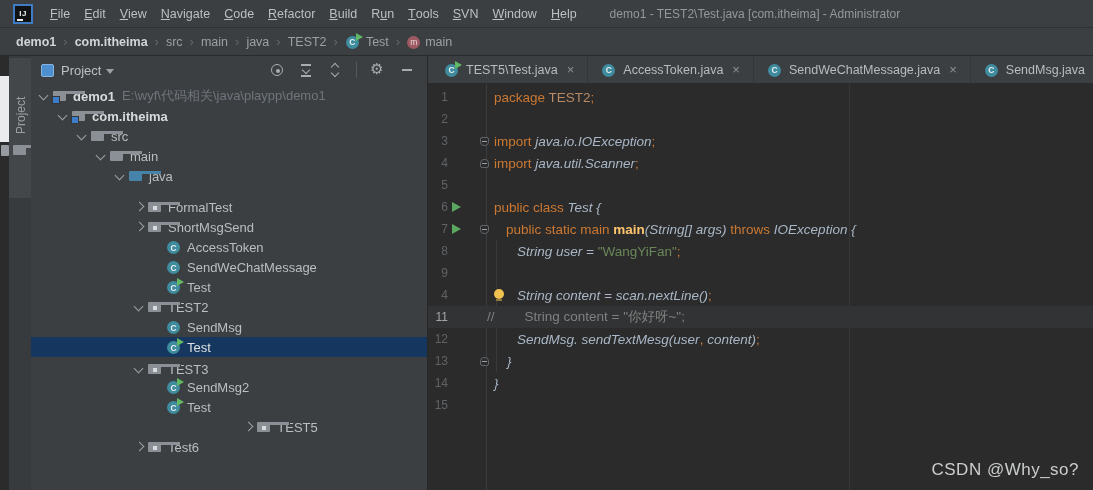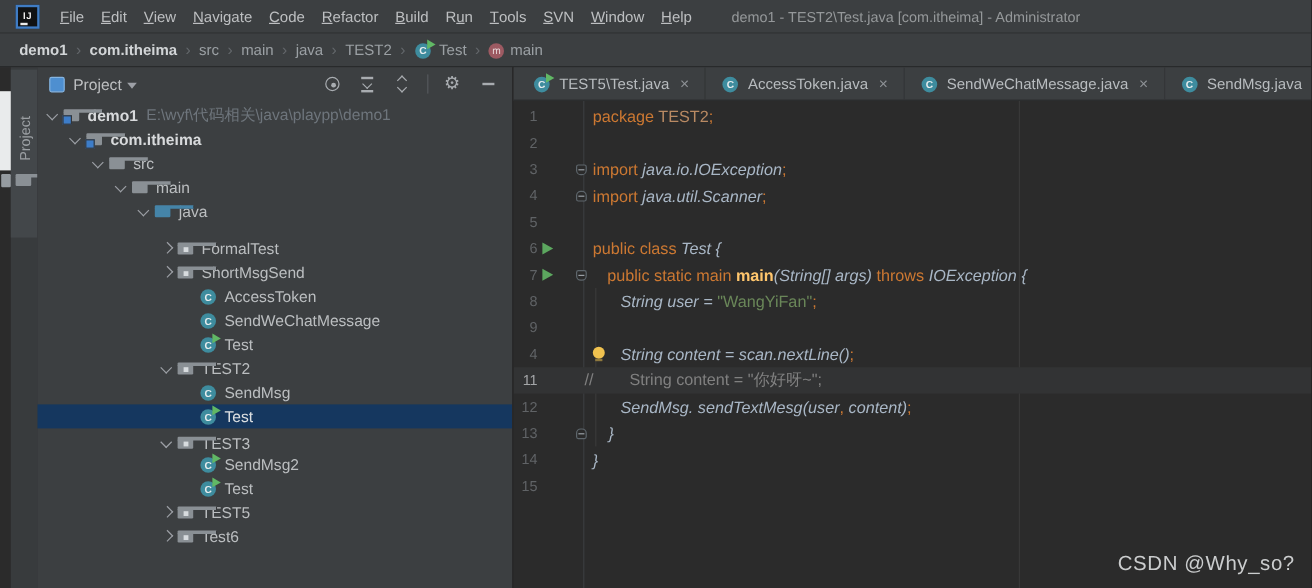--- a/index.html
+++ b/index.html
@@ -371,21 +371,21 @@
         <div class="trow" style="padding-left: 119px;">
           <span class="chev"></span>
           <span class="icn cls run">C</span>
           <span class="lbl">SendMsg2</span>
         </div>
         <div class="trow" style="padding-left: 119px;">
           <span class="chev"></span>
           <span class="icn cls run">C</span>
           <span class="lbl">Test</span>
         </div>
-        <div class="trow" style="padding-left: 100px;">
+        <div class="trow" style="padding-left: 100px; justify-content: center;">
           <span class="chev closed"></span>
           <span class="icn folder">
             <i class="tab"></i>
             <i class="body"></i>
             <i class="dot"></i>
           </span>
           <span class="lbl">TEST5</span>
         </div>
         <div class="trow" style="padding-left: 100px;">
           <span class="chev closed"></span>

